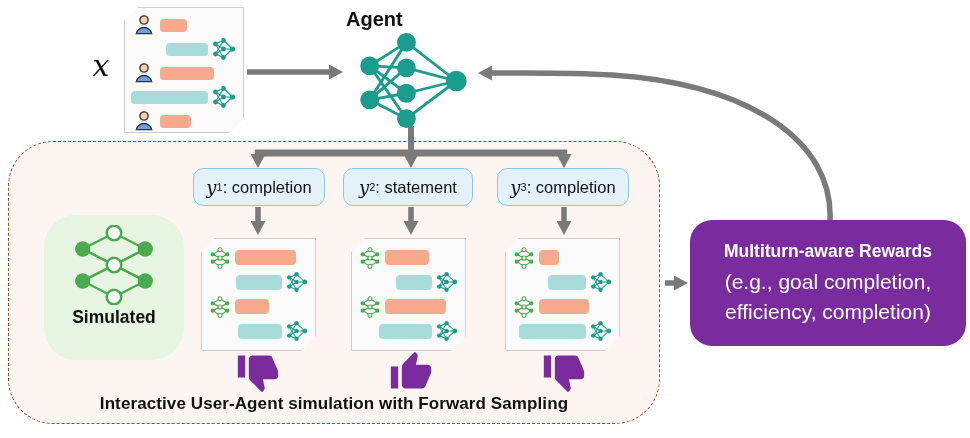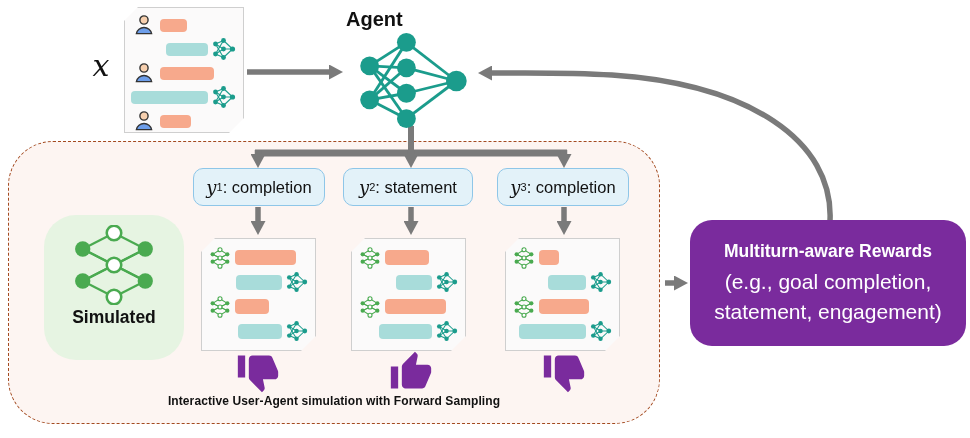--- a/index.html
+++ b/index.html
@@ -4,21 +4,21 @@
 <style>
   html,body{margin:0;padding:0;background:#ffffff;}
   .canvas{position:relative;width:970px;height:438px;background:#ffffff;overflow:hidden;
           font-family:"Liberation Sans",sans-serif;color:#111;}
   .abs{position:absolute;}
 
   
   .dashed-box{left:8px;top:141px;width:652px;height:283px;box-sizing:border-box;
     border:1.6px dashed #a34a20;border-radius:45px;background:#fdf5f2;}
   .caption{left:8px;top:394px;width:652px;text-align:center;
-    font-weight:700;font-size:12px;letter-spacing:.1px;}
+    font-weight:700;font-size:17px;letter-spacing:.1px;}
 
   
   svg.overlay{position:absolute;left:0;top:0;pointer-events:none;}
 
   
   .x-label{left:84px;top:48px;width:34px;font-family:"DejaVu Serif",serif;
     font-style:italic;font-size:30px;text-align:center;}
 
   
   .doc{background:#fbfafa;border:1.4px solid #cfcfcf;box-sizing:border-box;
@@ -579,16 +579,16 @@
         <g transform="translate(0,24) scale(1,-1)">
           <path d="M1 21h4V9H1v12zM23 10c0-1.1-.9-2-2-2h-6.31l.95-4.57.03-.32c0-.41-.17-.79-.44-1.06L14.17 1 7.59 7.59C7.22 7.95 7 8.45 7 9v10c0 1.1.9 2 2 2h9c.83 0 1.54-.5 1.84-1.22l3.02-7.05c.09-.23.14-.47.14-.73v-2z" fill="#7a2b9d"></path>
         </g>
       </svg></div>
 
   <div class="abs caption">Interactive User-Agent simulation with Forward Sampling</div>
 
   <div class="abs purple-box">
     <div class="purple-title">Multiturn-aware Rewards</div>
     <div class="purple-line">(e.g., goal completion,</div>
-    <div class="purple-line">statement, engagement)</div>
+    <div class="purple-line">efficiency, completion)</div>
   </div>
 
 </div>
 
 </body></html>

